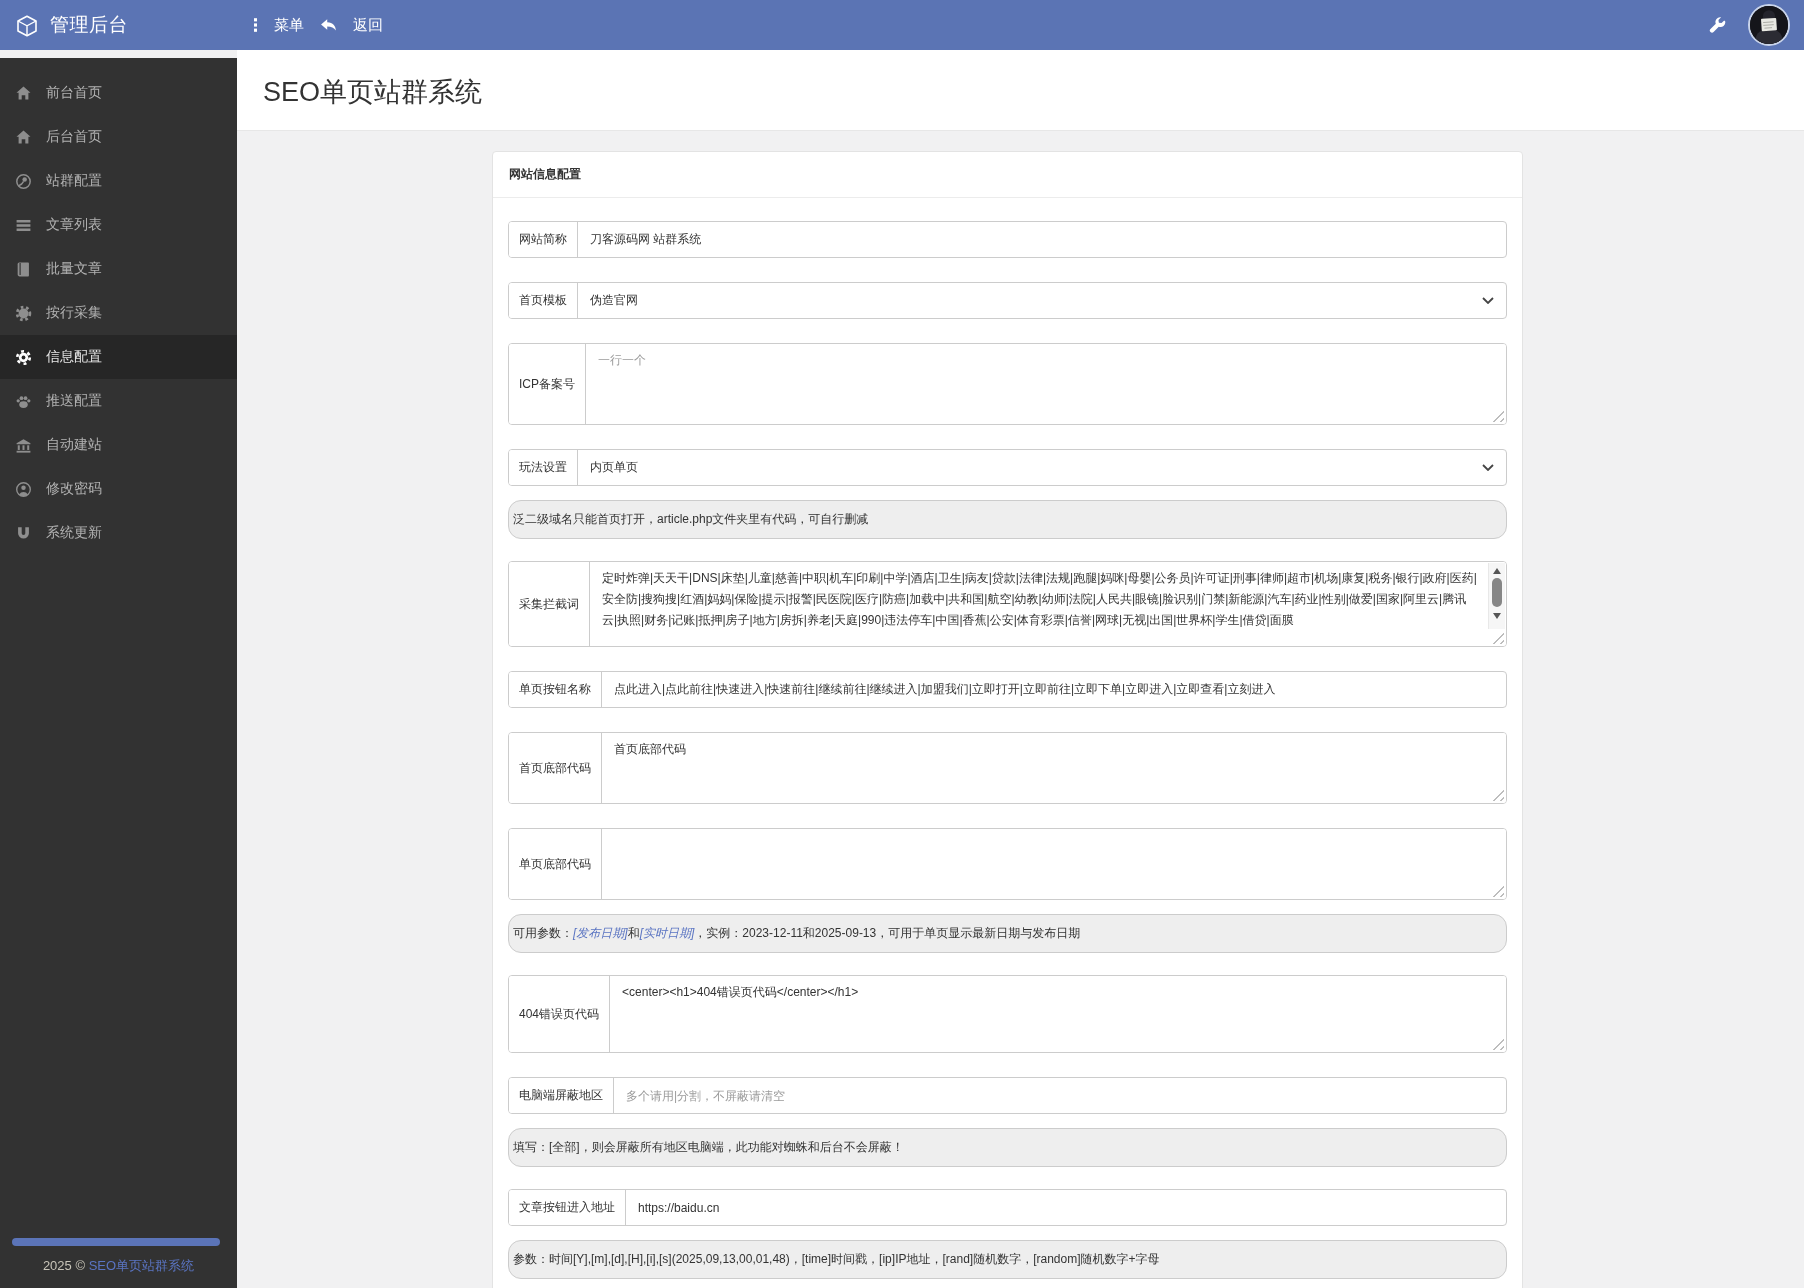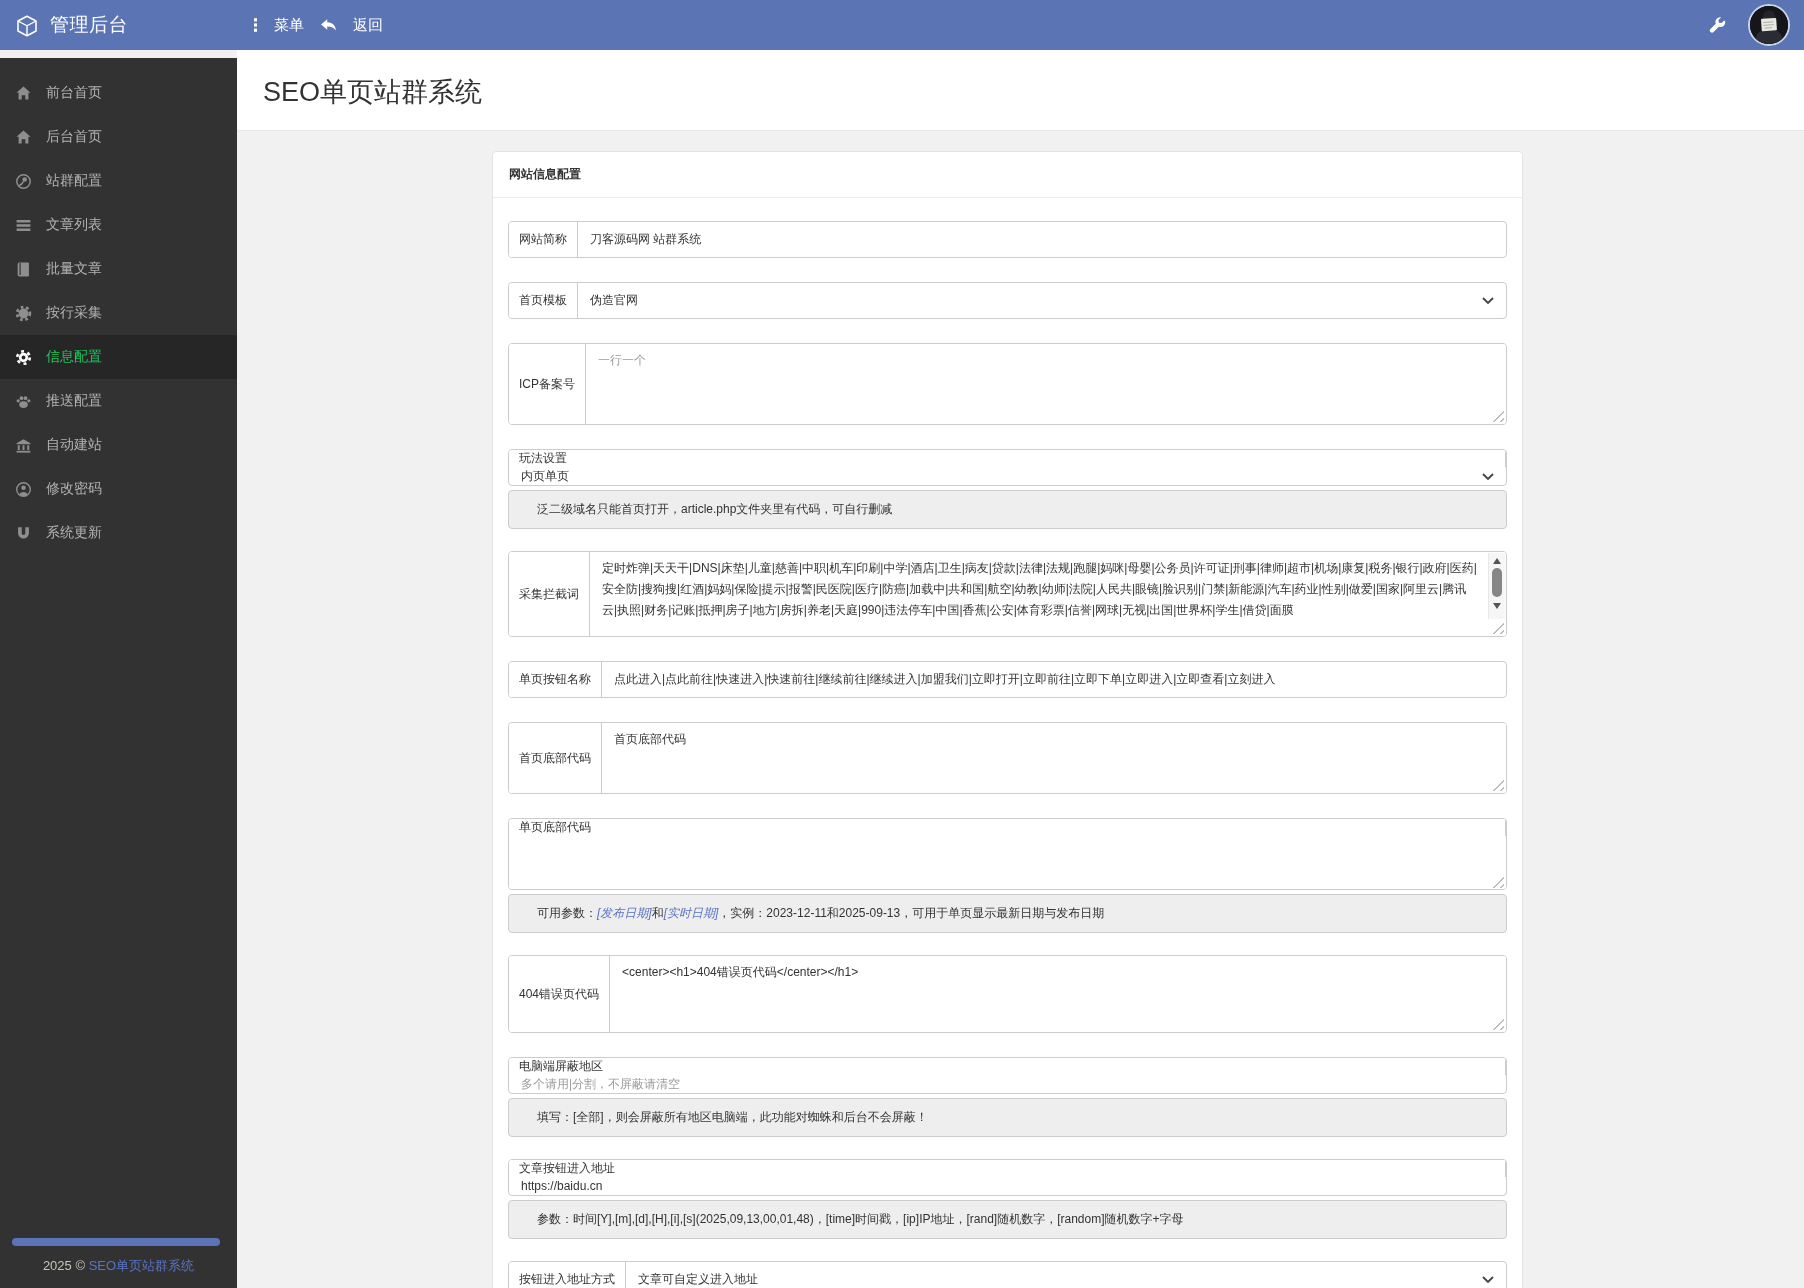--- a/index.html
+++ b/index.html
@@ -20,56 +20,56 @@
   .tb-right { margin-left:auto; display:flex; align-items:center; gap:22px; padding-right:14px; }
   .wrench-btn { display:flex; cursor:pointer; color:#fff; }
   .avatar { width:42px; height:42px; border-radius:50%;
     border:2px solid #c9d4ea; background:#14151a; overflow:hidden; cursor:pointer; }
   
   .sidebar { position:absolute; top:50px; left:0; bottom:0; width:237px; background:#323232;margin-top:8px; }
   .side-nav { padding-top:13px; }
   .side-item { display:flex; align-items:center; gap:13px; height:44px;
     padding:0 12px 0 13px; color:#b2b2b2; font-size:14px; cursor:pointer; text-decoration:none; }
   .side-item .sicon { width:20px; display:flex; justify-content:center; color:#8e8e8e; }
-  .side-item.active { background:#262626; color:#22c55e; }
+  .side-item.active { background:#262626; color:#e5e5e5; }
   .side-item.active .sicon { color:#fff; }
   .side-scrollbar { position:absolute; left:12px; bottom:42px; width:208px; height:8px;
     border-radius:4px; background:#5b74b8; cursor:pointer; }
   .side-footer { position:absolute; bottom:13px; width:100%; text-align:center;
     font-size:13px; color:#c8c4b8; }
   .side-footer a { color:#5a74c2; text-decoration:none; }
   
   .main { position:absolute; left:237px; top:50px; right:0; bottom:0;
     background:#f1f1f2; overflow:hidden; }
   .page-header { height:81px; background:#fff; border-bottom:1px solid #e7e7e7; }
   .page-header h1 { font-size:27px; font-weight:400; color:#333; padding:24px 0 0 26px; }
   .card { width:1031px; margin:20px 0 0 255px; background:#fff;
     border:1px solid #e3e3e3; border-radius:4px; }
   .card-header { padding:14px 16px; font-size:12px; font-weight:700; color:#333;
     border-bottom:1px solid #ececec; }
   .card-body { padding:23px 15px 60px; }
   
   .igroup { display:flex; align-items:stretch; border:1px solid #ccc; border-radius:4px;
     background:#fff; margin-bottom:24px; overflow:hidden; }
-  .igroup.mb6 { margin-bottom:4px;flex-direction:column; }
+  .igroup.mb6 { margin-bottom:14px; }
   .h37 { height:37px; } .h82 { height:82px; } .h86 { height:86px; }
   .h72 { height:72px; } .h78 { height:78px; }
   .addon { display:flex; align-items:center; padding:0 10px; border-right:1px solid #ccc;
     font-size:12px; color:#333; white-space:nowrap; background:#fff; }
   input.control { flex:1; min-width:0; border:0; outline:none; padding:0 12px;
     font-size:12px; color:#333; font-family:inherit; background:transparent; }
   input.control::placeholder, textarea::placeholder { color:#9b9b9b; }
   .ta-wrap { flex:1; position:relative; min-width:0; }
   textarea.control { width:100%; height:100%; display:block; border:0; outline:0;
     resize:none; overflow:hidden; padding:6px 12px; font-size:12px; line-height:21px;
     color:#333; font-family:inherit; }
   .ta-wrap.scrolled textarea { padding-right:26px; }
   .select-box { flex:1; display:flex; align-items:center; justify-content:space-between;
     padding:0 12px; font-size:12px; color:#333; cursor:pointer; }
-  .help { background:#eee; border:1px solid #ccc; border-radius:4px; padding:10px 28px;
+  .help { background:#eee; border:1px solid #ccc; border-radius:13px; padding:10px 4px;
     font-size:12px; line-height:17px; color:#333; margin-bottom:22px; }
   .help a { color:#5a74c2; text-decoration:none; cursor:pointer;font-style:italic; }
   .grip { position:absolute; right:2px; bottom:2px; width:12px; height:12px;
     clip-path:polygon(100% 0,100% 100%,0 100%); cursor:nwse-resize;
     background:repeating-linear-gradient(135deg,#bdbdbd 0 1.5px,transparent 1.5px 4.5px); }
   
   .fake-scroll { position:absolute; top:1px; right:1px; bottom:17px; width:17px;
     background:#f6f6f6; border-left:1px solid #e8e8e8; }
   .sb-btn { position:absolute; left:0; width:16px; height:14px; display:flex;
     align-items:center; justify-content:center; cursor:pointer; }

